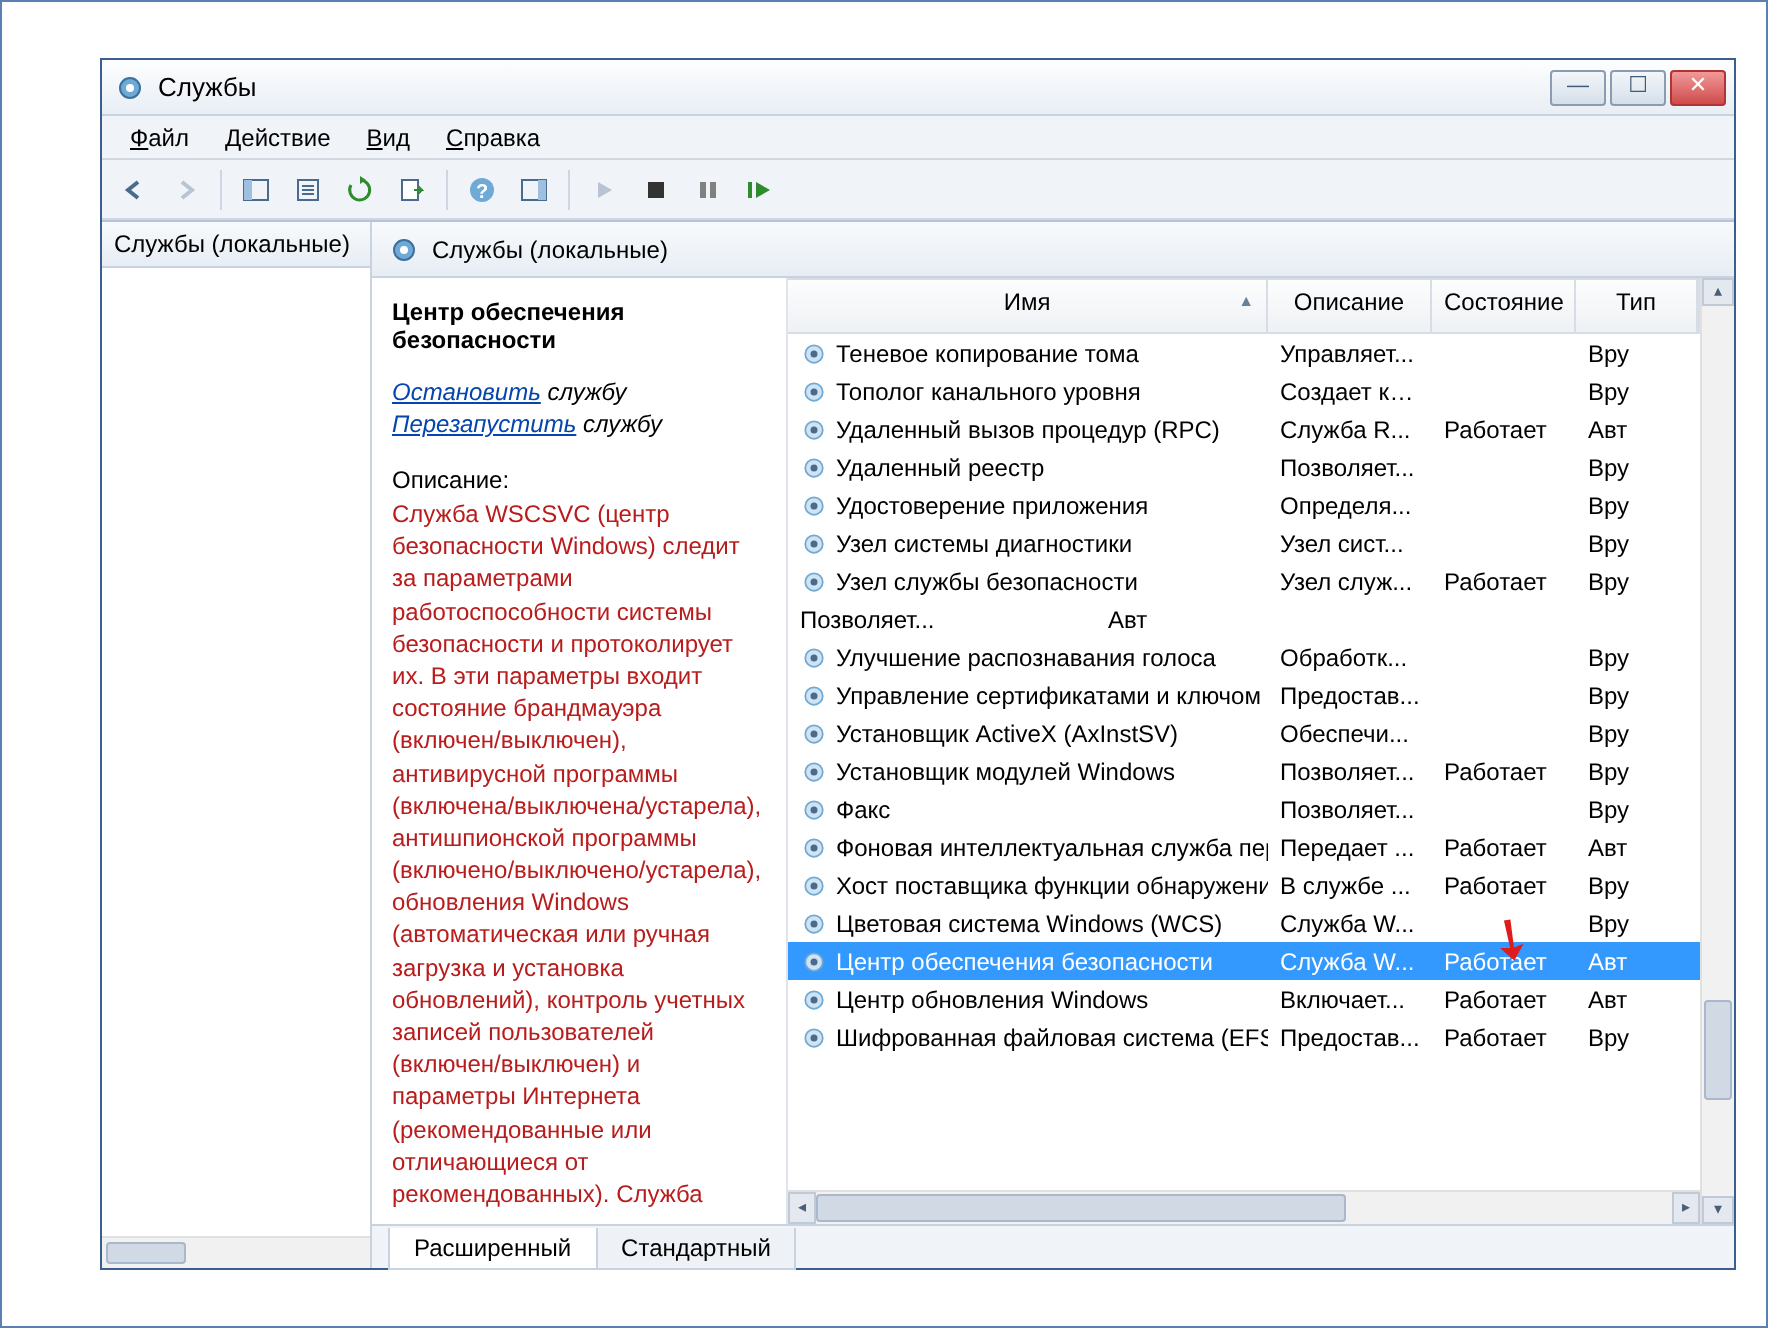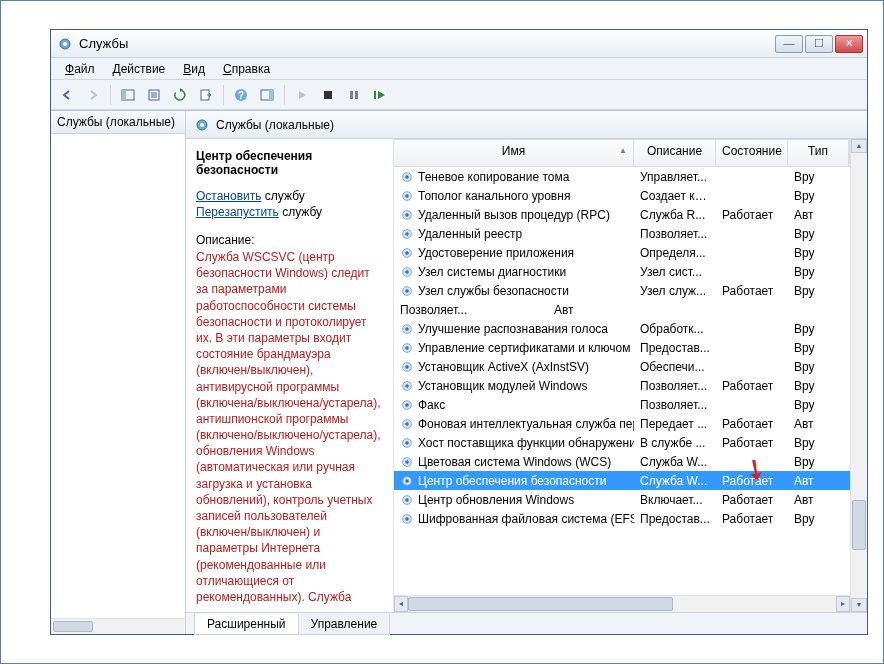--- a/index.html
+++ b/index.html
@@ -27,21 +27,21 @@
 .leftpane .body { flex: 1; overflow: hidden; }
 .leftpane .botscroll { height: 16px; border-top: 1px solid #e0e0e0; background: #f1f1f1; position: relative; }
 .leftpane .botscroll .thumb { position: absolute; left: 2px; top: 2px; width: 40px; height: 11px; background: #d1d9e4; border: 1px solid #a9b8cb; border-radius: 2px; }
 
 .rightpane { flex: 1; display: flex; flex-direction: column; min-width: 0; }
 .rp-header { height: 28px; background: linear-gradient(#f8fafc,#e7edf4); border-bottom: 1px solid #c9d3e0; display: flex; align-items: center; padding: 0 8px; gap: 6px; }
 .rp-body { flex: 1; display: flex; min-height: 0; }
 .detailpane { width: 208px; border-right: 1px solid #e0e4ea; padding: 10px 10px 4px 10px; display: flex; flex-direction: column; }
 .detailpane .svc-name { font-weight: bold; color: #000; margin-bottom: 12px; font-size: 12px; }
 .detailpane .link { color: #0645ad; text-decoration: underline; display: inline; }
-.detailpane .linkline { margin-bottom: 2px; font-size: 12px; }
+.detailpane .linkline { margin-bottom: 2px; font-size: 12px; font-style: italic; }
 .detailpane .sect { margin-top: 12px; }
 .detailpane .desc-label { margin-bottom: 2px; }
 .detailpane .desc-text { line-height: 1.35; color: #b91c1c; font-size: 12px; overflow: hidden; }
 
 .listpane { flex: 1; display: flex; flex-direction: column; min-width: 0; position: relative; }
 .colheaders { height: 28px; display: flex; background: linear-gradient(#fdfdfd,#eef1f5); border: 1px solid #d6dde6; border-left: none; text-align: center; }
 .colh { border-right: 1px solid #d6dde6; padding: 4px 6px; font-size: 12px; color: #000; white-space: nowrap; overflow: hidden; position: relative; }
 .colh.sorted::after { content: "▲"; font-size: 8px; color: #6a7f99; position: absolute; right: 6px; top: 6px; }
 .rows { flex: 1; overflow: hidden; position: relative; }
 .row { display: flex; height: 19px; align-items: center; white-space: nowrap; }
@@ -445,18 +445,18 @@
                   </div>
                   <div class="arr" style="position:absolute;bottom:0;left:0;right:0">▾</div>
               </div>
             </div>
             <div class="arrow-annot">➘</div>
           </div>
         </div>
 
         <div class="tabs-bottom">
           <div class="tab">Расширенный</div>
-          <div class="tab inactive">Управление</div>
+          <div class="tab inactive">Стандартный</div>
         </div>
       </div>
     </div>
   </div>
 </div>
 
 </body></html>

